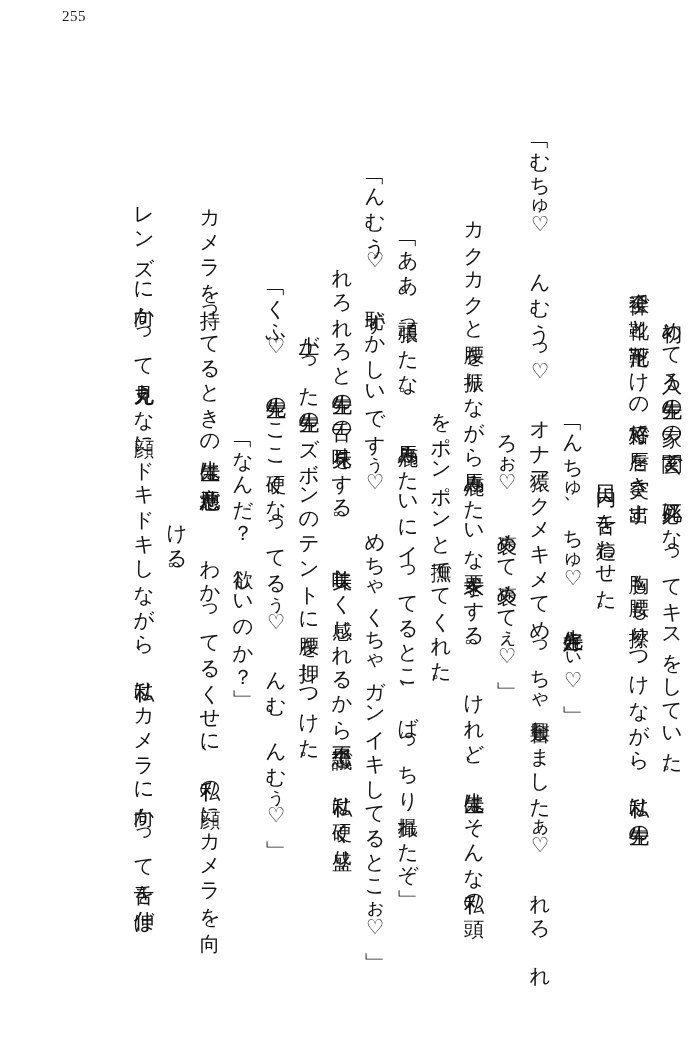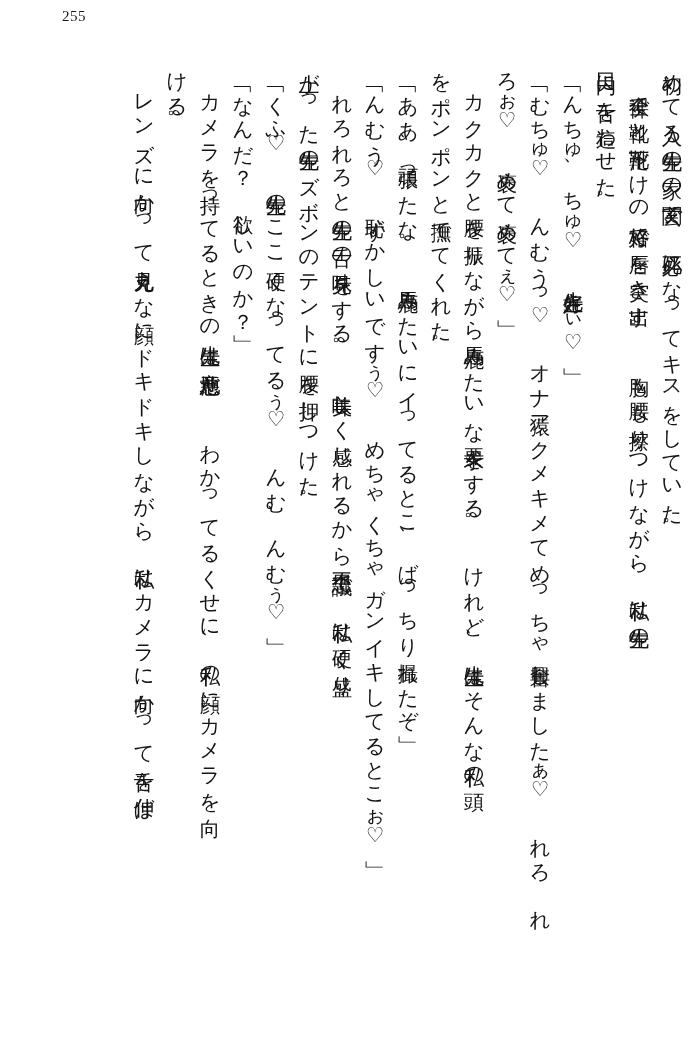--- a/index.html
+++ b/index.html
@@ -14,20 +14,21 @@
     color: #1a1a1a;
     overflow: hidden;
     position: relative;
   }
   .page {
     position: relative;
     width: 700px;
     height: 935px;
     box-sizing: border-box;
     background: #fff;
+    text-align: center;
   }
   .page-number {
     position: absolute;
     top: 8px;
     left: 62px;
     font-size: 15px;
     font-family: "Liberation Serif", serif;
     letter-spacing: 0.5px;
     color: #1a1a1a;
   }

